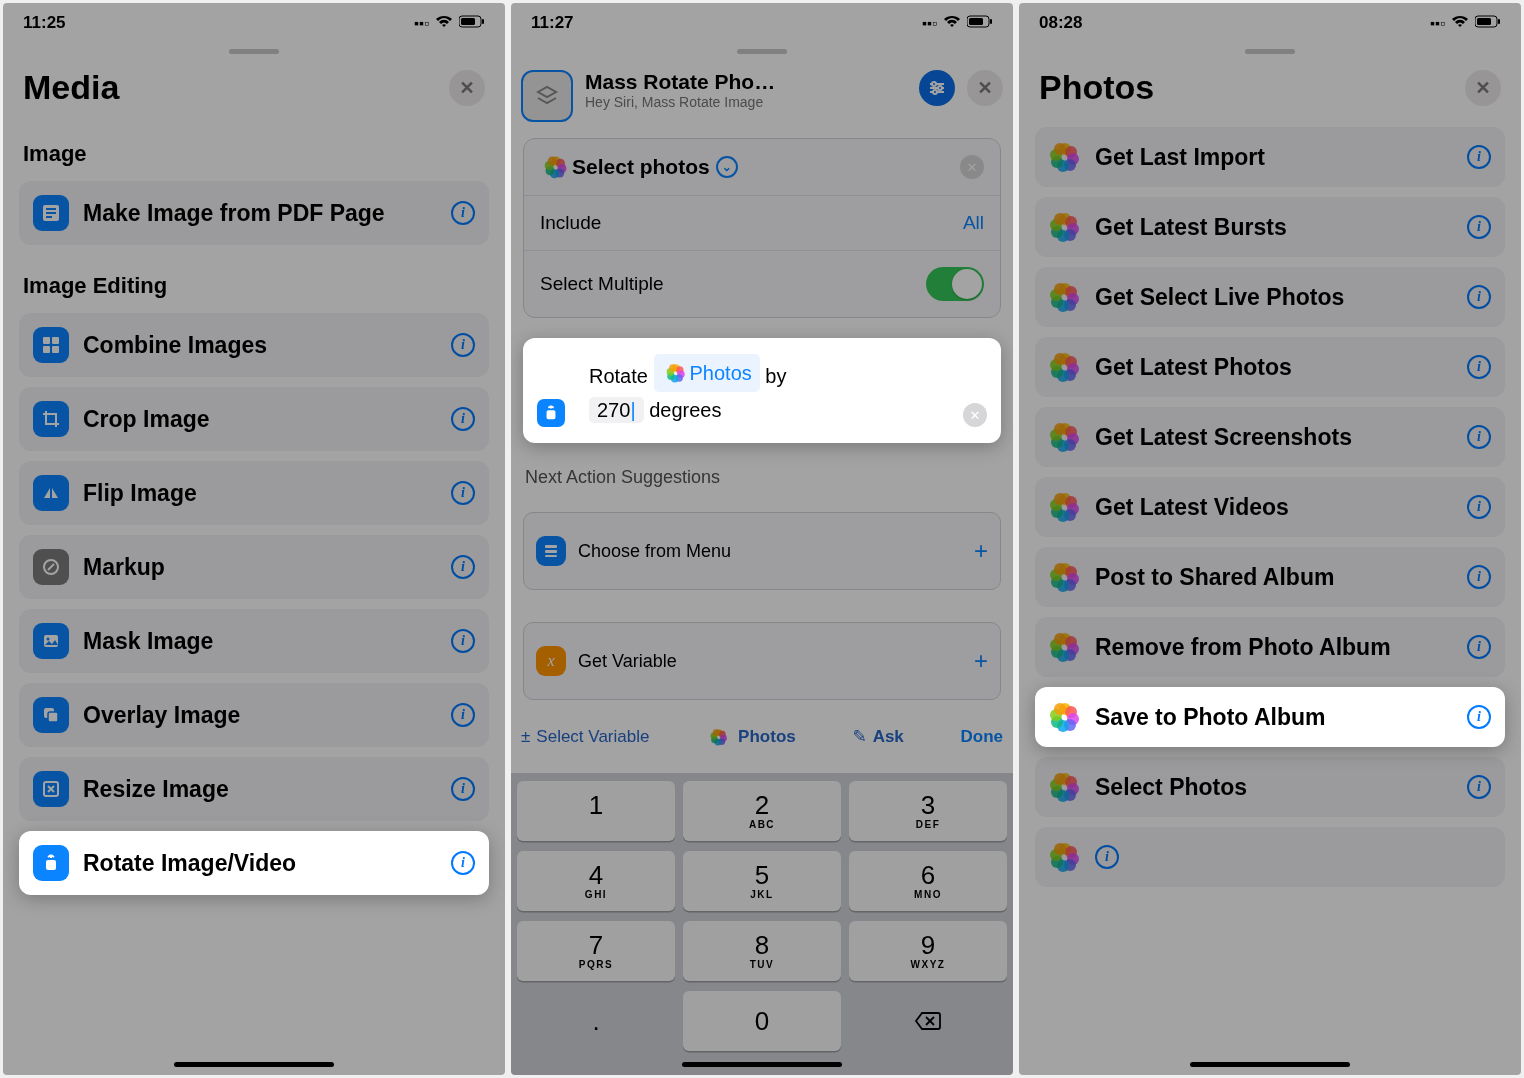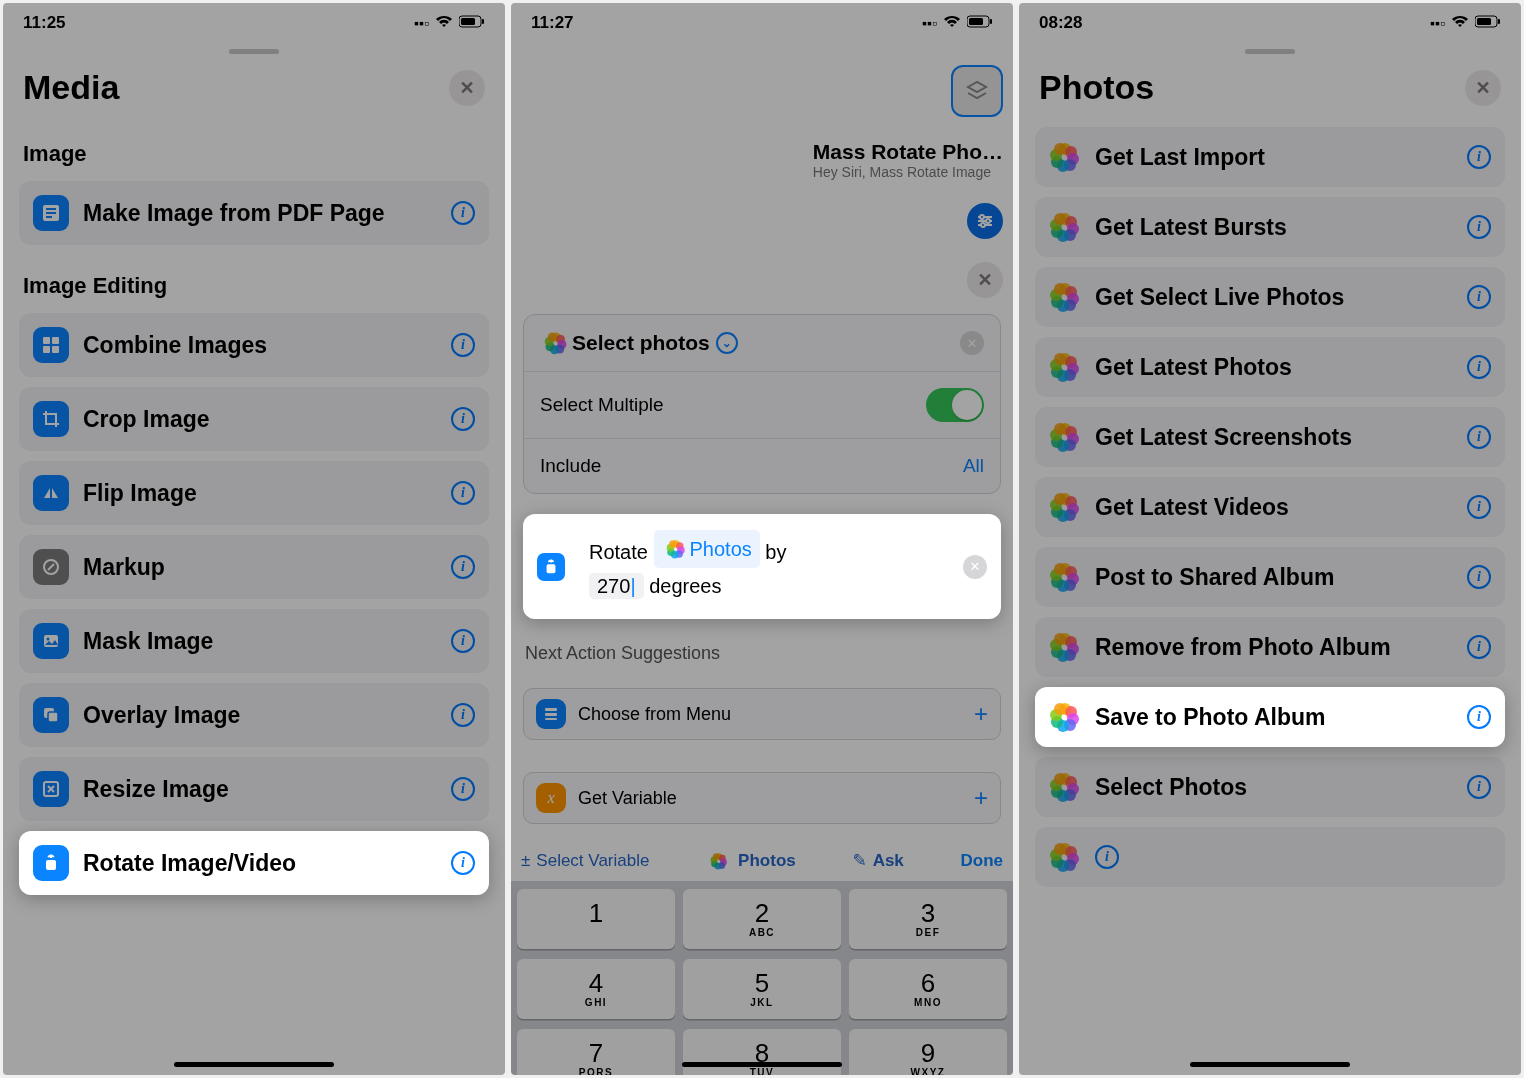--- a/index.html
+++ b/index.html
@@ -19,42 +19,42 @@
   .sq-icon { width: 36px; height: 36px; border-radius: 9px; display: flex; align-items: center; justify-content: center; margin-right: 14px; flex-shrink: 0; }
   .sq-blue { background: #0a84ff; color: #fff; }
   .sq-gray { background: #7c7c7c; color: #fff; }
   .sq-orange { background: #ff9500; color: #fff; }
   .photos-icon { width: 32px; height: 32px; margin-right: 14px; flex-shrink: 0; }
   .photos-icon-sm { width: 24px; height: 24px; margin: 0 4px; display: inline-block; vertical-align: middle; }
   .action-label { flex: 1; font-size: 23px; font-weight: 600; color: #000; }
   .info-btn { width: 24px; height: 24px; border: 2px solid #007aff; border-radius: 12px; color: #007aff; display: flex; align-items: center; justify-content: center; font-size: 14px; font-weight: 600; font-style: italic; font-family: serif; }
   .home-ind { width: 160px; height: 5px; background: #000; border-radius: 3px; position: absolute; bottom: 8px; left: 50%; transform: translateX(-50%); }
   
-  .shortcut-head { display: flex; align-items: flex-end; padding: 10px 10px 6px; gap: 23px; flex-direction: column; }
+  .shortcut-head { display: flex; align-items: flex-start; padding: 10px 10px 6px; gap: 12px; }
   .shortcut-box { width: 52px; height: 52px; border: 2px solid #0a84ff; border-radius: 12px; display: flex; align-items: center; justify-content: center; color: #888; background: #e8e8e8; }
   .shortcut-titles { flex: 1; }
   .shortcut-title { font-size: 21px; font-weight: 700; color: #000; white-space: nowrap; overflow: hidden; text-overflow: ellipsis; }
   .shortcut-sub { font-size: 14px; color: #777; }
   .round-blue { width: 36px; height: 36px; border-radius: 18px; background: #0a6ee8; color: #fff; display: flex; align-items: center; justify-content: center; }
   .card { background: #f7f6f9; border: 1.3px solid #d4d3d8; border-radius: 12px; margin: 10px 12px; }
   .card-row { padding: 16px 16px; display: flex; align-items: center; border-bottom: 1px solid #e0dfe4; }
   .card-row:last-child { border-bottom: none; }
   .card-label { flex: 1; font-size: 19px; color: #000; }
   .card-title { font-size: 21px; font-weight: 600; color: #000; display: flex; align-items: center; gap: 6px; }
   .chev-circle { width: 22px; height: 22px; border: 2px solid #0a84ff; border-radius: 11px; color: #0a84ff; display: flex; align-items: center; justify-content: center; font-size: 12px; }
   .x-mini { width: 24px; height: 24px; border-radius: 12px; background: #d6d6d8; color: #fff; display: flex; align-items: center; justify-content: center; font-size: 13px; }
   .value-all { color: #0a84ff; font-size: 19px; }
   .toggle { width: 58px; height: 34px; background: #34c759; border-radius: 17px; position: relative; }
   .toggle::after { content: ""; position: absolute; right: 2px; top: 2px; width: 30px; height: 30px; background: #fff; border-radius: 15px; box-shadow: 0 1px 2px rgba(0,0,0,0.2); }
-  .rotate-card { background: #fff; border-radius: 12px; margin: 10px 12px; padding: 16px 14px; box-shadow: 0 4px 18px rgba(0,0,0,0.25); position: relative; z-index: 20; display: flex; align-items: center; gap: 10px; }
+  .rotate-card { background: #fff; border-radius: 12px; margin: 10px 12px; padding: 16px 14px; box-shadow: 0 4px 18px rgba(0,0,0,0.25); position: relative; z-index: 20; display: flex; align-items: flex-end; gap: 10px; }
   .rotate-body { flex: 1; font-size: 20px; color: #000; line-height: 1.7; }
   .token { background: #eaf3fe; border-radius: 5px; padding: 2px 8px; color: #0a84ff; font-weight: 500; display: inline-flex; align-items: center; }
   .num-field { background: #f1f1f3; border-radius: 5px; padding: 2px 8px; }
   .subhead { font-size: 18px; color: #555; padding: 14px 14px 8px; font-weight: 500; }
-  .sugg-item { background: #f7f6f9; border: 1.3px solid #d4d3d8; border-radius: 10px; margin: 16px 12px; padding: 10px 12px; display: flex; align-items: center; }
+  .sugg-item { background: #f7f6f9; border: 1.3px solid #d4d3d8; border-radius: 10px; margin: 16px 12px; padding: 23px 12px; display: flex; align-items: center; }
   .sugg-item .sq-icon { width: 30px; height: 30px; margin-right: 12px; }
   .sugg-item .action-label { font-weight: 500; font-size: 18px; }
   .plus { color: #0a84ff; font-size: 24px; font-weight: 300; }
   .kb-assist { display: flex; align-items: center; justify-content: space-between; padding: 10px 10px; font-size: 17px; color: #2866c6; gap: 8px; }
   .kb-assist .group { display: flex; align-items: center; gap: 6px; }
   .kb-done { color: #0a84ff; font-weight: 600; }
   .kb-bold { font-weight: 600; }
   .keyboard { background: #d1d3d9; padding: 8px 6px 14px; margin-top: auto; }
   .key-row { display: flex; gap: 8px; margin-bottom: 10px; }
   .key { flex: 1; background: #fbfbfc; border-radius: 6px; box-shadow: 0 1.5px 0 rgba(0,0,0,0.25); height: 60px; display: flex; flex-direction: column; align-items: center; justify-content: center; }
@@ -253,26 +253,26 @@
       <svg class="photos-icon-sm" viewBox="0 0 32 32">
           <use href="#photos-flower"></use>
         </svg>
       <div class="card-title" style="flex:1">
         <span>Select photos</span>
         <span class="chev-circle">⌄</span>
       </div>
       <div class="x-mini">✕</div>
     </div>
     <div class="card-row">
+      <div class="card-label">Include</div>
+      <div class="value-all">All</div>
+    </div>
+    <div class="card-row">
       <div class="card-label">Select Multiple</div>
       <div class="toggle"></div>
-    </div>
-    <div class="card-row">
-      <div class="card-label">Include</div>
-      <div class="value-all">All</div>
     </div>
   </div>
 
   <div class="rotate-card">
     <div class="sq-icon sq-blue" style="width:28px;height:28px;border-radius:7px">
         <svg width="16" height="16" viewBox="0 0 18 18" fill="none" stroke="#fff" stroke-width="2">
           <rect x="4" y="6" width="10" height="10" rx="2" fill="#fff" stroke="none"></rect>
           <path d="M9 4 V1 M9 1 L6 3 M9 1 L12 3"></path>
         </svg>
       </div>

